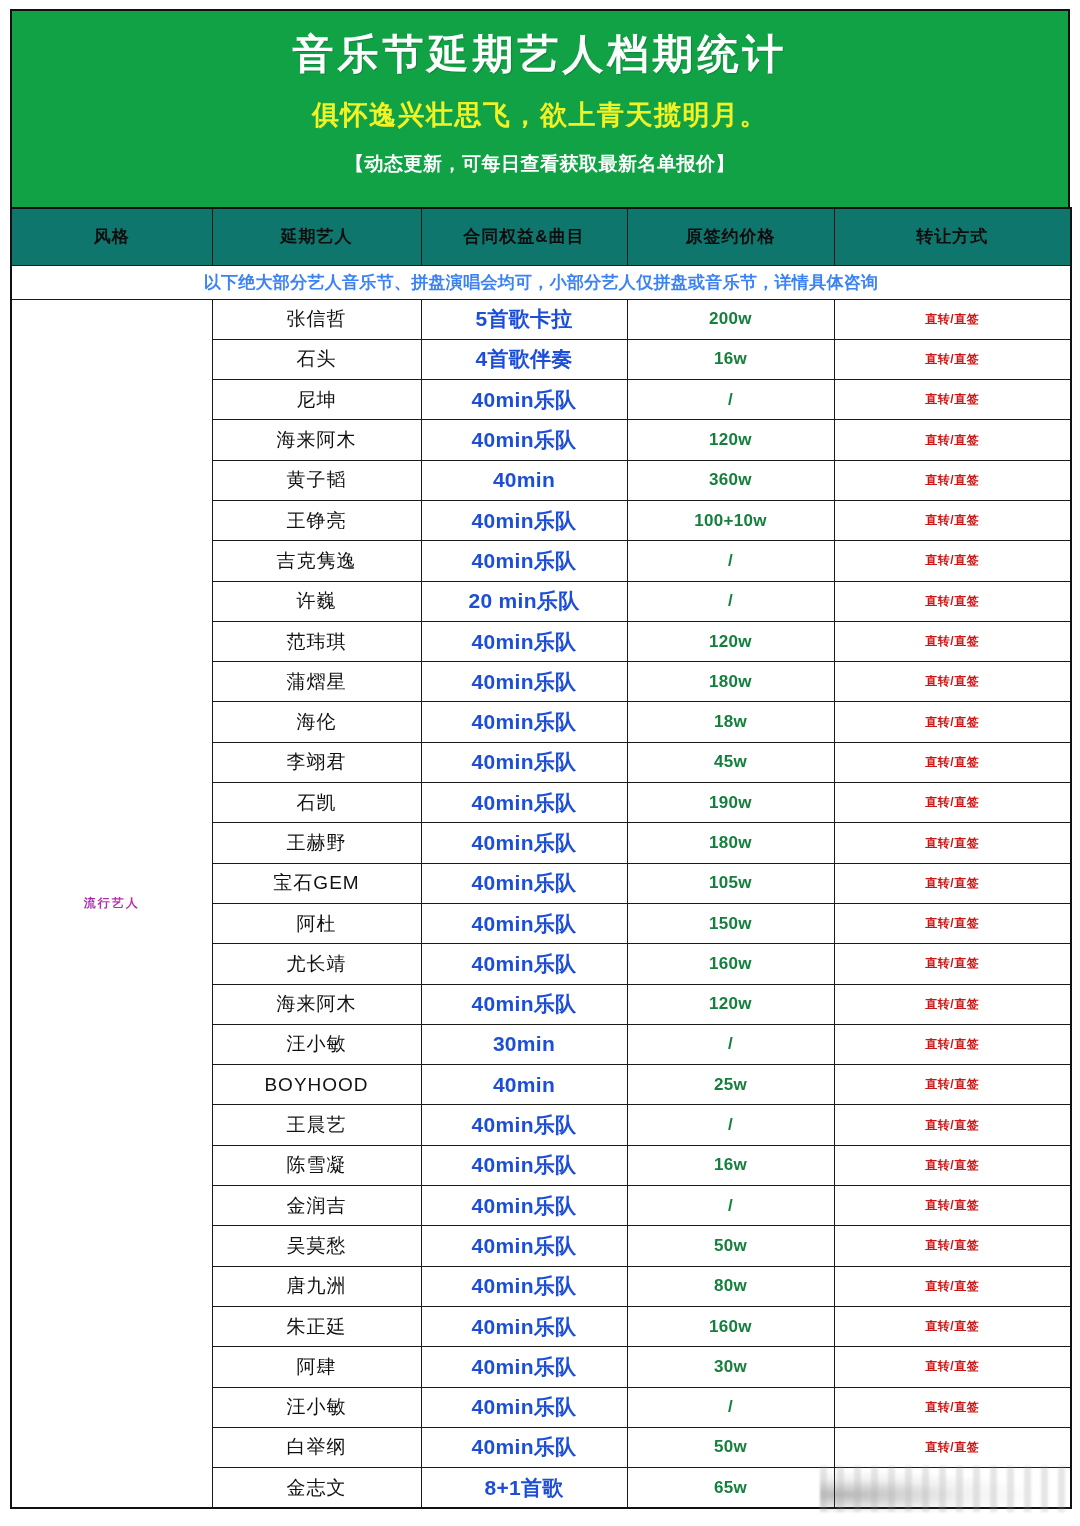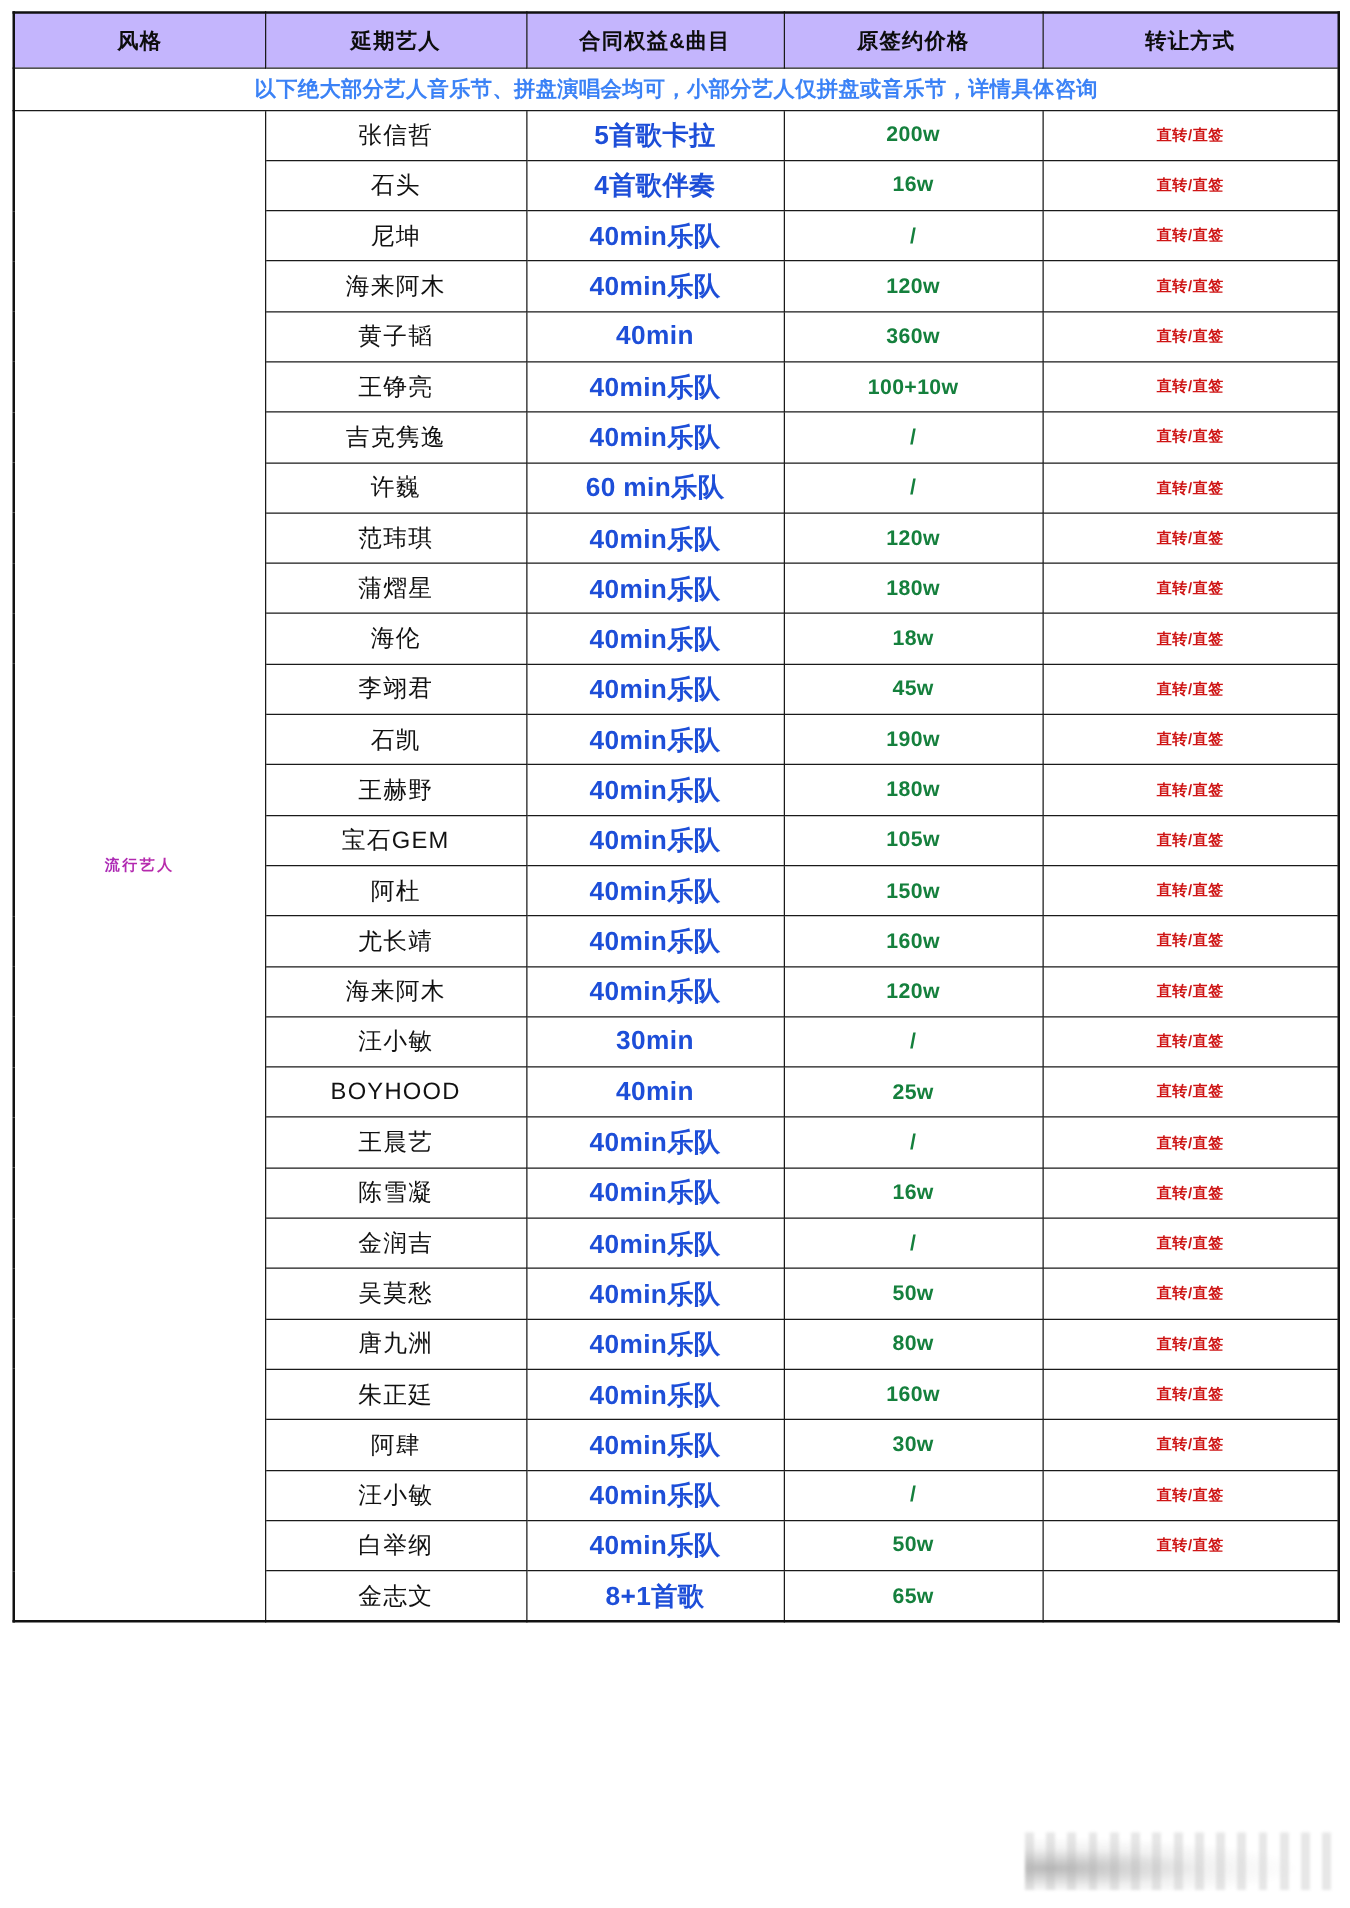--- a/index.html
+++ b/index.html
@@ -78,25 +78,25 @@
 
   table.sheet td, table.sheet th {
     border: 1.5px solid #1a1a1a;
     text-align: center;
     vertical-align: middle;
     padding: 0;
     box-sizing: border-box;
   }
 
   tr.head-row th {
-    background: #c4b5fd;
+    background: #0f766e;
     color: #0d0d0d;
     font-size: 17px;
     font-weight: bold;
-    height: 44px;
+    height: 57px;
     letter-spacing: 1px;
   }
 
   tr.note-row td {
     height: 34px;
     font-size: 17px;
     font-weight: bold;
     color: #3b82f6;
     letter-spacing: 0.3px;
   }
@@ -152,20 +152,25 @@
          rgba(150,150,150,0.55) 0px, rgba(150,150,150,0.55) 7px,
          rgba(255,255,255,0) 7px, rgba(255,255,255,0) 17px);
     filter: blur(1.1px);
   }
 </style>
 </head>
 <body>
 
 <div id="page">
 
+  <div class="banner">
+    <div class="banner-title">音乐节延期艺人档期统计</div>
+    <div class="banner-subtitle">俱怀逸兴壮思飞，欲上青天揽明月。</div>
+    <div class="banner-note">【动态更新，可每日查看获取最新名单报价】</div>
+  </div>
 
   <table class="sheet">
     <colgroup>
       <col class="c-style">
         <col class="c-artist">
         <col class="c-contract">
         <col class="c-price">
         <col class="c-transfer">
     </colgroup>
     <thead>
@@ -219,21 +224,21 @@
           <td class="cell-transfer">直转/直签</td>
         </tr>
         <tr class="data-row">
           <td class="cell-artist">吉克隽逸</td>
           <td class="cell-contract">40min乐队</td>
           <td class="cell-price">/</td>
           <td class="cell-transfer">直转/直签</td>
         </tr>
         <tr class="data-row">
           <td class="cell-artist">许巍</td>
-          <td class="cell-contract">60 min乐队</td>
+          <td class="cell-contract">20 min乐队</td>
           <td class="cell-price">/</td>
           <td class="cell-transfer">直转/直签</td>
         </tr>
         <tr class="data-row">
           <td class="cell-artist">范玮琪</td>
           <td class="cell-contract">40min乐队</td>
           <td class="cell-price">120w</td>
           <td class="cell-transfer">直转/直签</td>
         </tr>
         <tr class="data-row">

